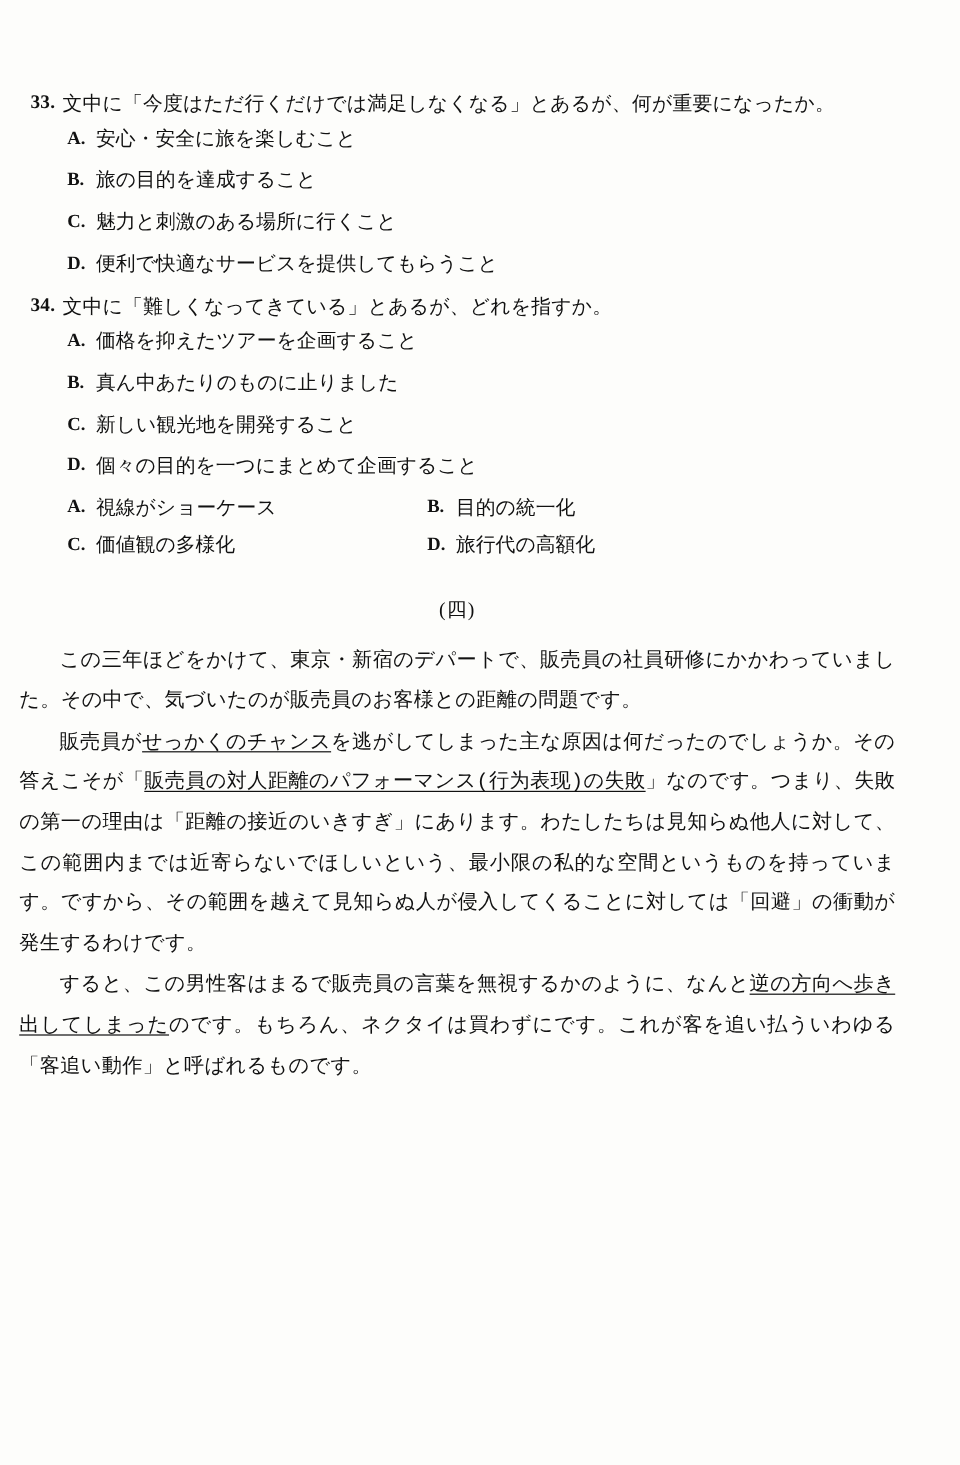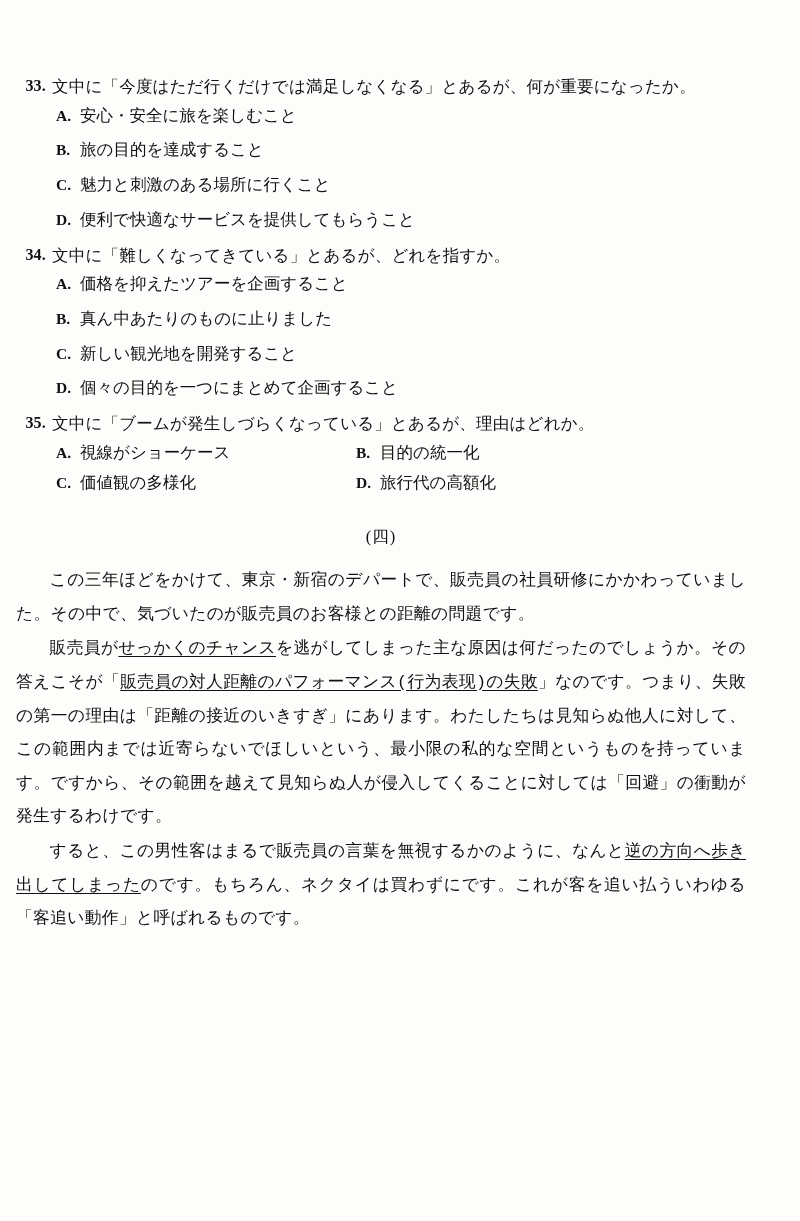--- a/index.html
+++ b/index.html
@@ -174,24 +174,20 @@
           <span class="opt-text">新しい観光地を開発すること</span>
         </div>
         <div class="opt opt-single">
           <span class="opt-letter">D.</span>
           <span class="opt-text">個々の目的を一つにまとめて企画すること</span>
         </div>
       </div>
     </div>
 
     <div class="question">
-      <div class="q-stem">
-        <span class="q-num">35.</span>
-        <span class="q-text"><span>文中に「</span><span class="ul">ブームが発生しづらくなっている</span><span>」とあるが、理由はどれか。</span></span>
-      </div>
       <div class="options">
         <div class="opt-row">
           <div class="opt opt-col-a">
             <span class="opt-letter">A.</span>
             <span class="opt-text">視線がショーケース</span>
           </div>
           <div class="opt opt-col-b">
             <span class="opt-letter">B.</span>
             <span class="opt-text">目的の統一化</span>
           </div>

